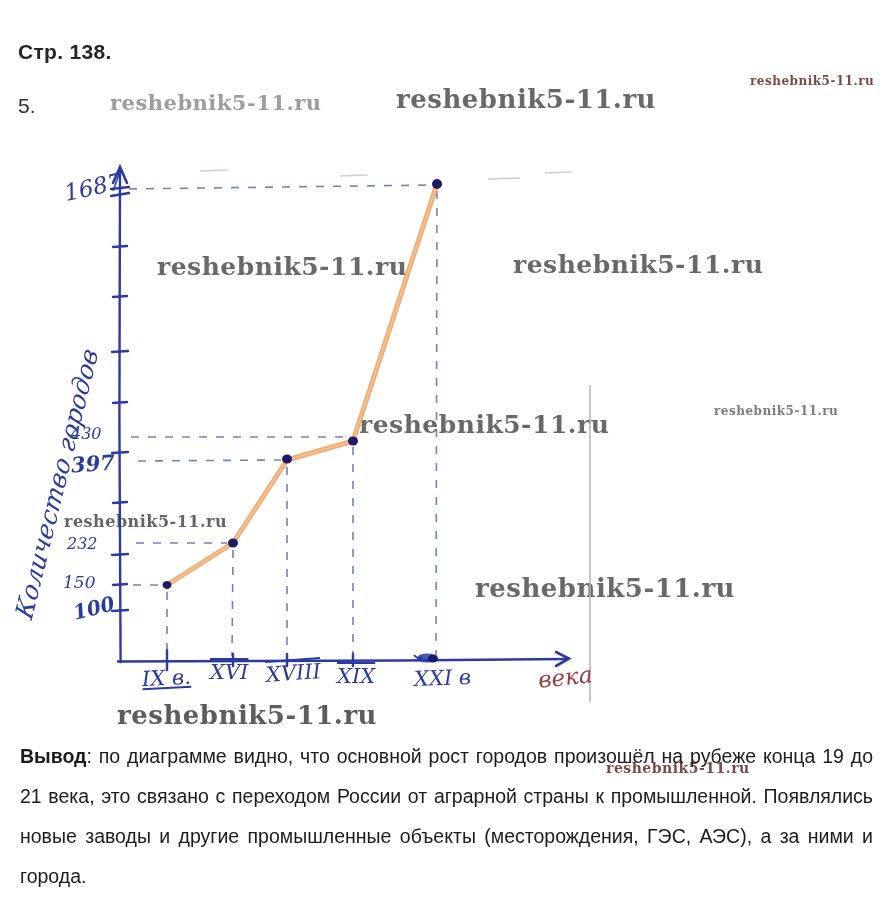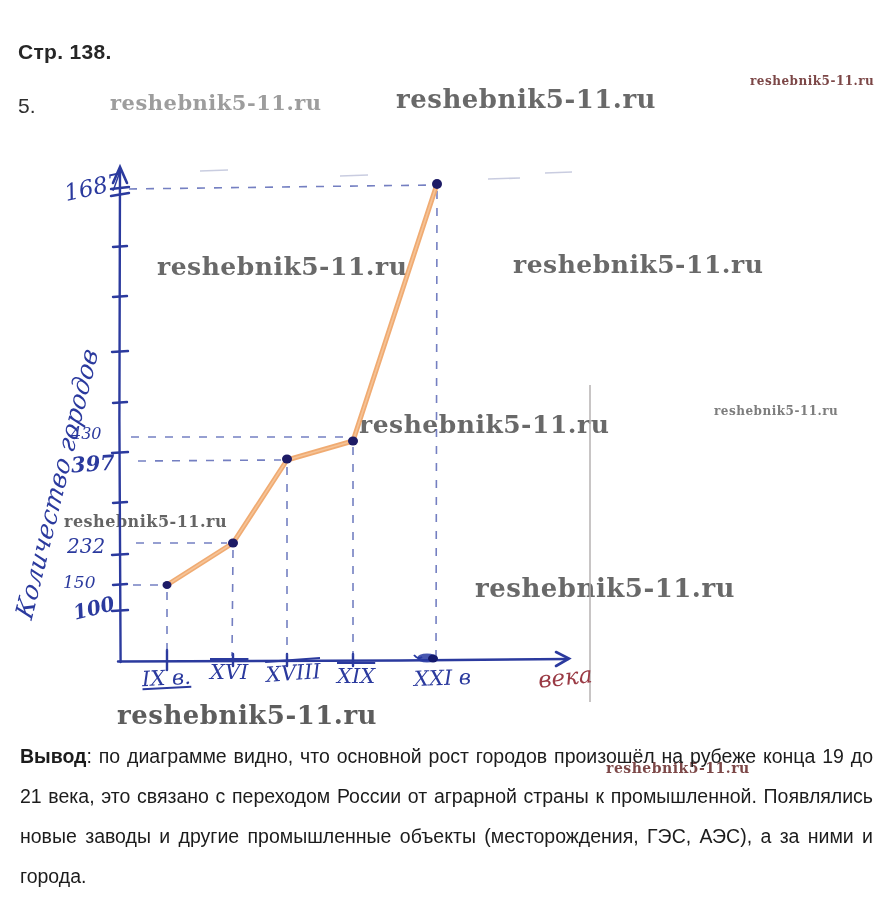--- a/index.html
+++ b/index.html
@@ -125,21 +125,21 @@
     <ellipse cx="233" cy="543" rx="5" ry="4.5"></ellipse>
     <ellipse cx="287" cy="459" rx="5" ry="4.5"></ellipse>
     <ellipse cx="353" cy="441" rx="5" ry="4.5"></ellipse>
     <ellipse cx="437" cy="184" rx="5" ry="5"></ellipse>
   </g>
 </svg>
 
 <div class="hw" style="left:64px;top:176px;font-size:23px;transform:rotate(-12deg);">1687</div>
 <div class="hw" style="left:71px;top:426px;font-size:16px;">430</div>
 <div class="hw bold" style="left:71px;top:453px;font-size:21px;transform:rotate(-4deg);">397</div>
-<div class="hw" style="left:67px;top:536px;font-size:20px;">232</div>
+<div class="hw" style="left:67px;top:536px;font-size:16px;">232</div>
 <div class="hw" style="left:63px;top:574px;font-size:17px;">150</div>
 <div class="hw bold" style="left:73px;top:598px;font-size:20px;transform:rotate(-14deg);">100</div>
 
 <div class="hw" style="left:142px;top:668px;font-size:21px;transform:rotate(-3deg);text-decoration:underline;">IX в.</div>
 <div class="hw" style="left:210px;top:662px;font-size:21px;text-decoration:overline;">XVI</div>
 <div class="hw" style="left:266px;top:663px;font-size:21px;transform:rotate(-4deg);text-decoration:overline;">XVIII</div>
 <div class="hw" style="left:337px;top:666px;font-size:21px;text-decoration:overline;">XIX</div>
 <div class="hw" style="left:414px;top:668px;font-size:21px;transform:rotate(-2deg);">XXI в</div>
 
 <div class="hw red" style="left:538px;top:666px;font-size:23px;transform:rotate(-6deg);">века</div>

